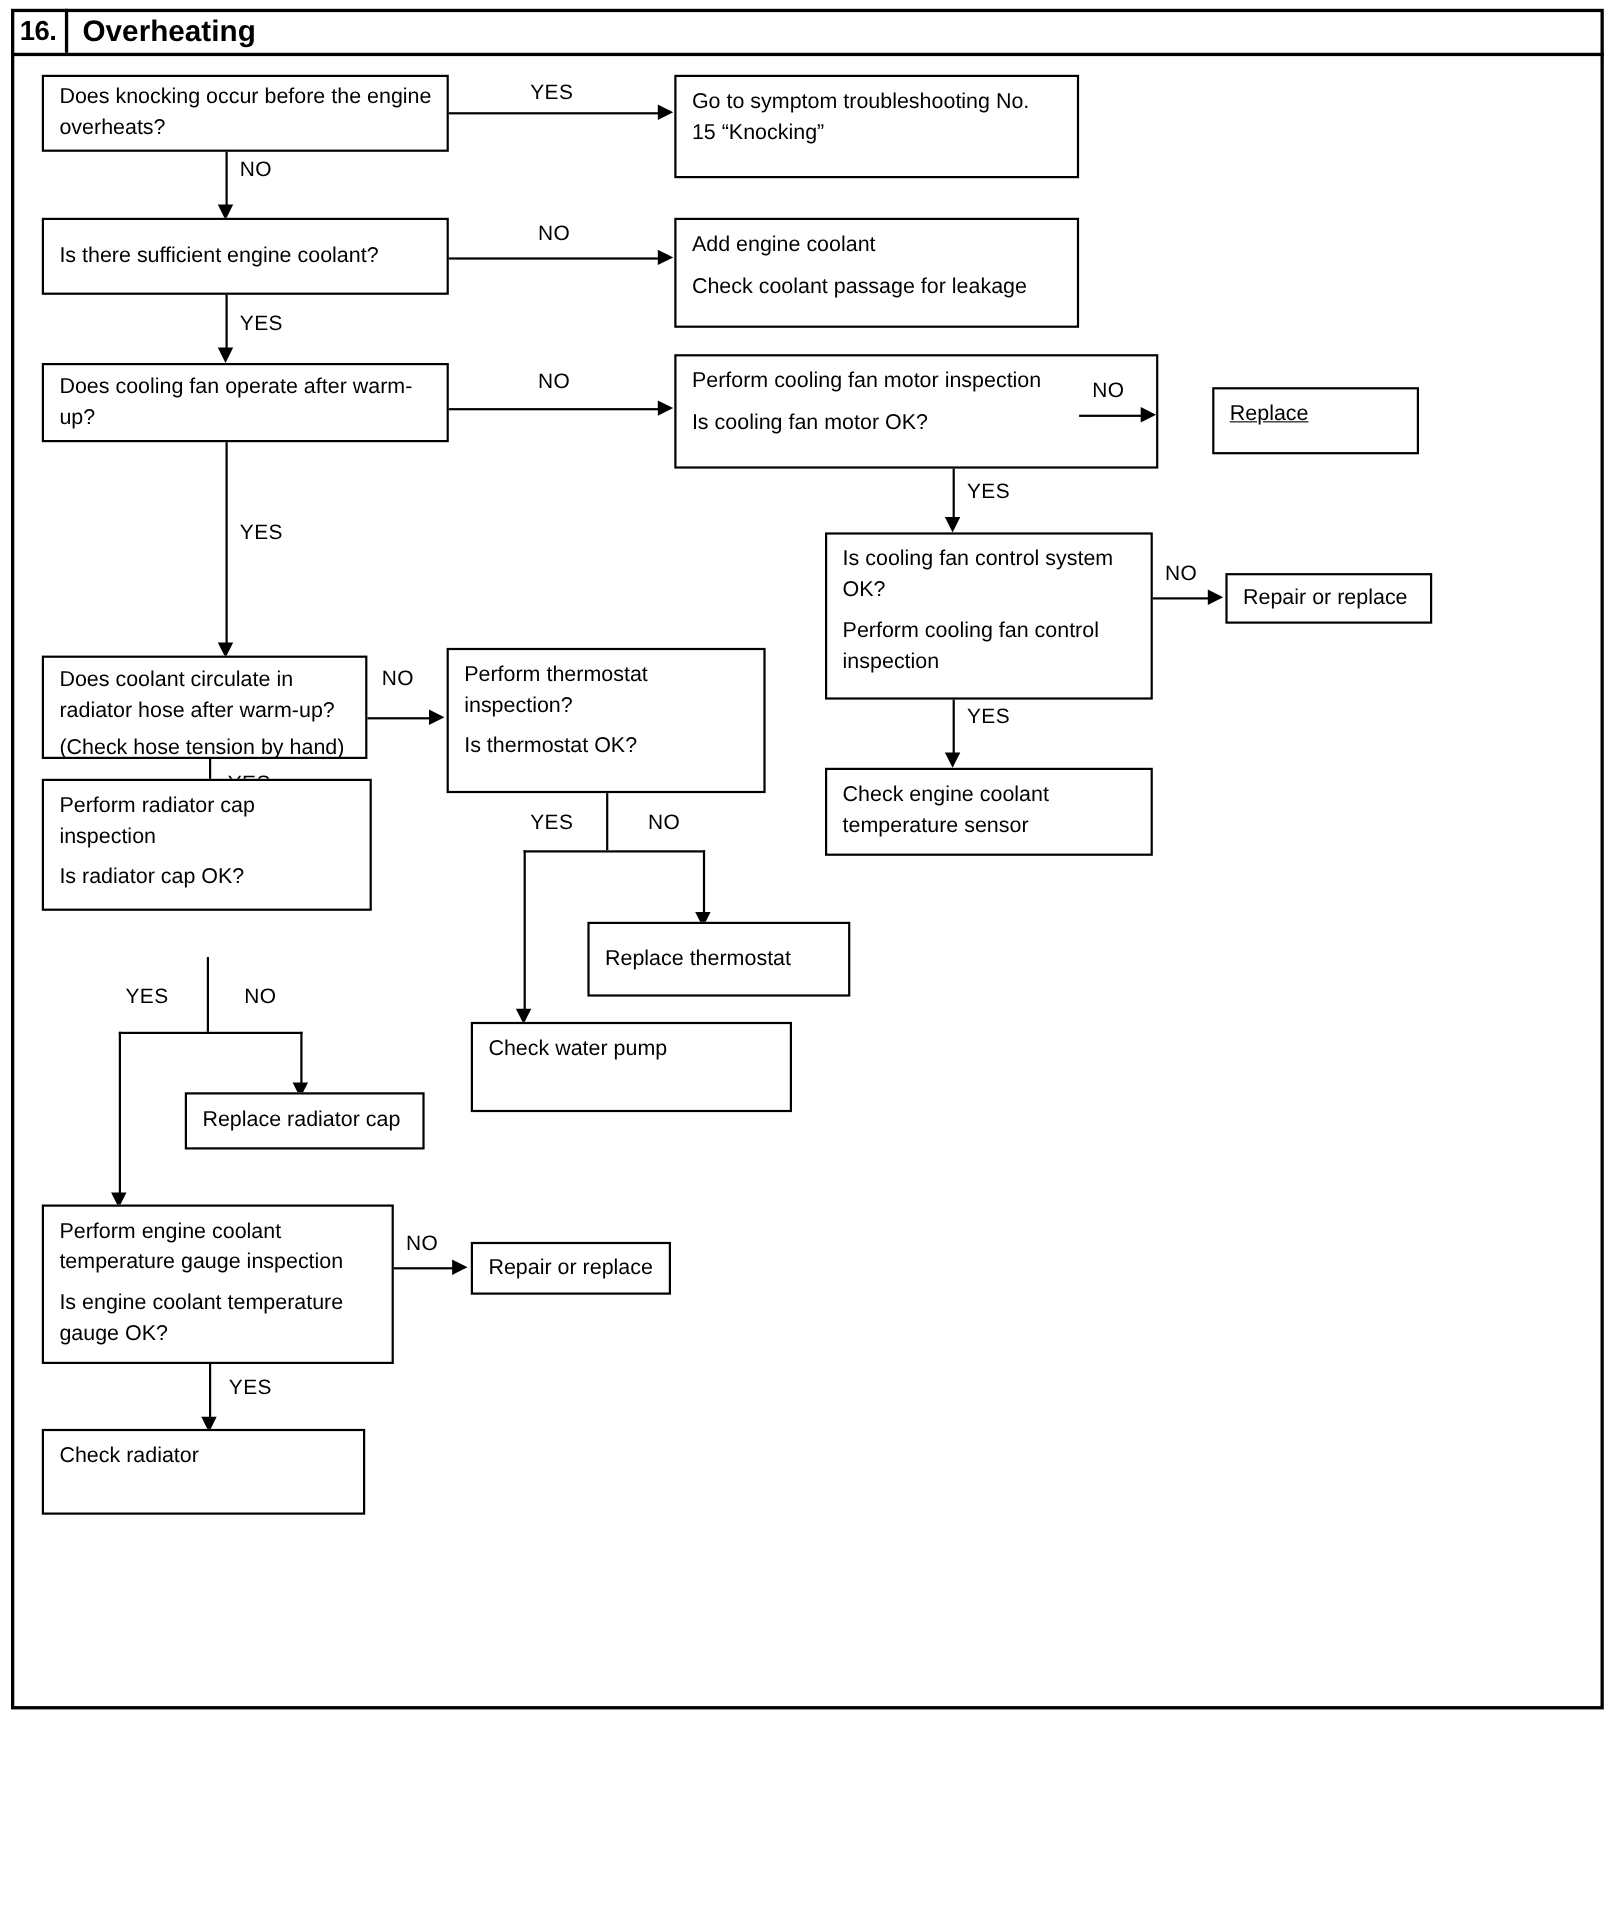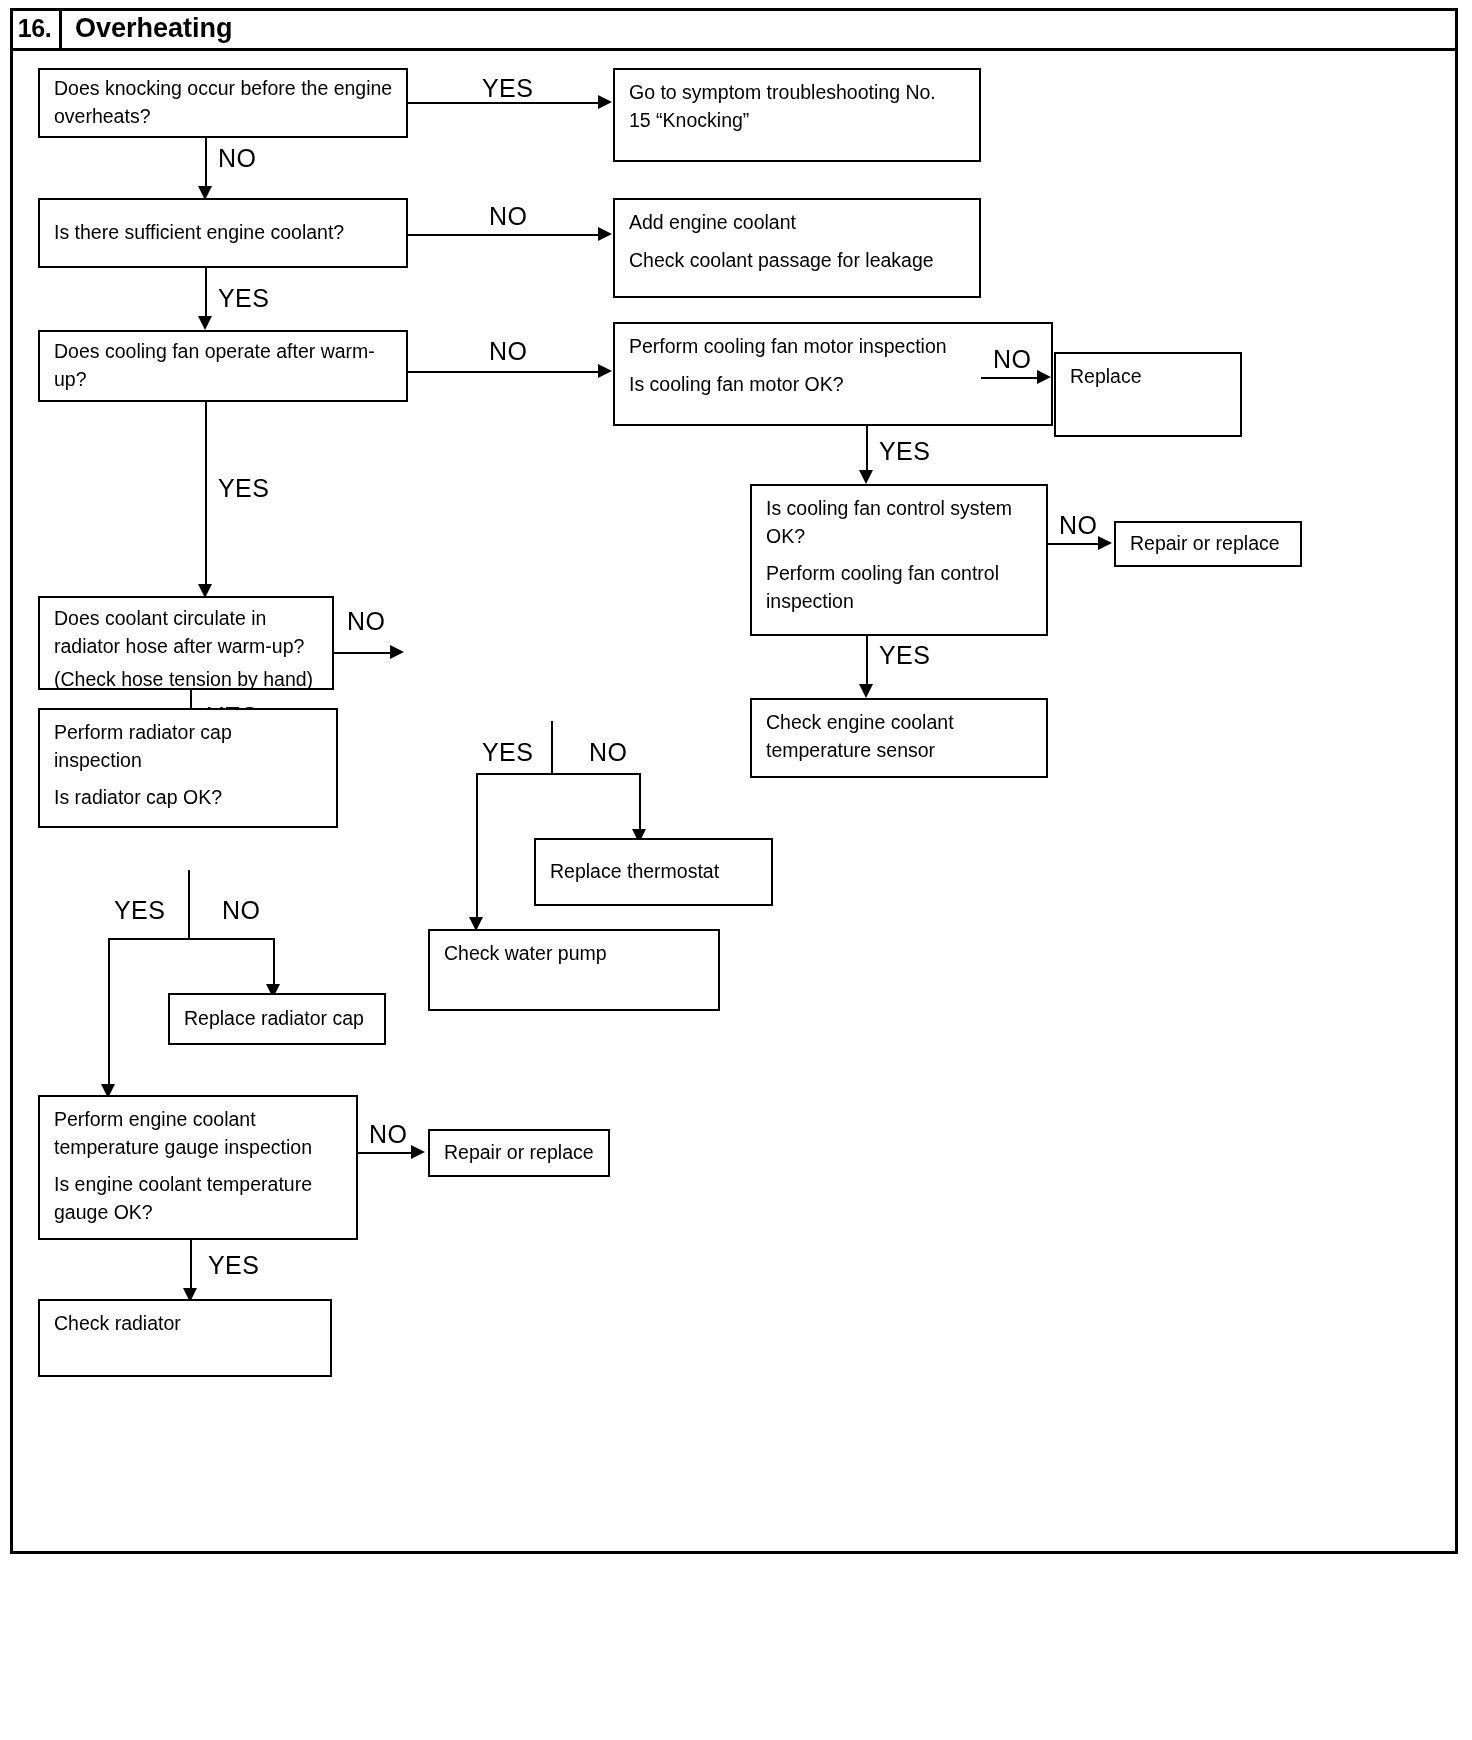--- a/index.html
+++ b/index.html
@@ -110,21 +110,21 @@
   }
   .arr-d {
     position: absolute;
     width: 0; height: 0;
     border-left: 7px solid transparent;
     border-right: 7px solid transparent;
     border-top: 14px solid #000;
   }
   .lbl {
     position: absolute;
-    font-size: 25px;
+    font-size: 19px;
     letter-spacing: 0.4px;
     white-space: nowrap;
     text-align: right;
   }
 </style>
 </head>
 <body>
 
 <div id="page">
 
@@ -177,21 +177,21 @@
 
   <div class="box" style="left:613px; top:322px; width:440px; height:104px;">
     <p>Perform cooling fan motor inspection</p>
     <p>Is cooling fan motor OK?</p>
   </div>
 
   <div class="ln-h" style="left:981px; top:377px; width:58px;"></div>
   <div class="arr-r" style="left:1037px; top:370px;"></div>
   <div class="lbl" style="left:993px; top:345px;">NO</div>
 
-  <div class="box" style="left:1054px; top:352px; width:188px; height:85px;">
+  <div class="box" style="left:1102px; top:352px; width:188px; height:61px;text-decoration:underline;">
     <p>Replace</p>
   </div>
 
   <div class="ln-v" style="left:866px; top:426px; height:48px;"></div>
   <div class="arr-d" style="left:859px; top:470px;"></div>
   <div class="lbl" style="left:879px; top:437px;">YES</div>
 
   <div class="box" style="left:750px; top:484px; width:298px; height:152px;">
     <p>Is cooling fan control system OK?</p>
     <p>Perform cooling fan control inspection</p>
@@ -221,20 +221,24 @@
   <div class="box" style="left:38px; top:596px; width:296px; height:94px; padding-top:7px;">
     <p>Does coolant circulate in</p>
     <p style="margin-top:0">radiator hose after warm-up?</p>
     <p style="margin-top:6px">(Check hose tension by hand)</p>
   </div>
 
   <div class="ln-h" style="left:334px; top:652px; width:58px;"></div>
   <div class="arr-r" style="left:390px; top:645px;"></div>
   <div class="lbl" style="left:347px; top:607px;">NO</div>
 
+  <div class="box" style="left:406px; top:589px; width:290px; height:132px;">
+    <p>Perform thermostat inspection?</p>
+    <p>Is thermostat OK?</p>
+  </div>
 
   <div class="ln-v" style="left:551px; top:721px; height:52px;"></div>
   <div class="ln-h" style="left:476px; top:773px; width:165px;"></div>
   <div class="lbl" style="left:482px; top:738px;">YES</div>
   <div class="lbl" style="left:589px; top:738px;">NO</div>
 
   <div class="ln-v" style="left:476px; top:773px; height:148px;"></div>
   <div class="arr-d" style="left:469px; top:917px;"></div>
 
   <div class="ln-v" style="left:639px; top:773px; height:60px;"></div>

